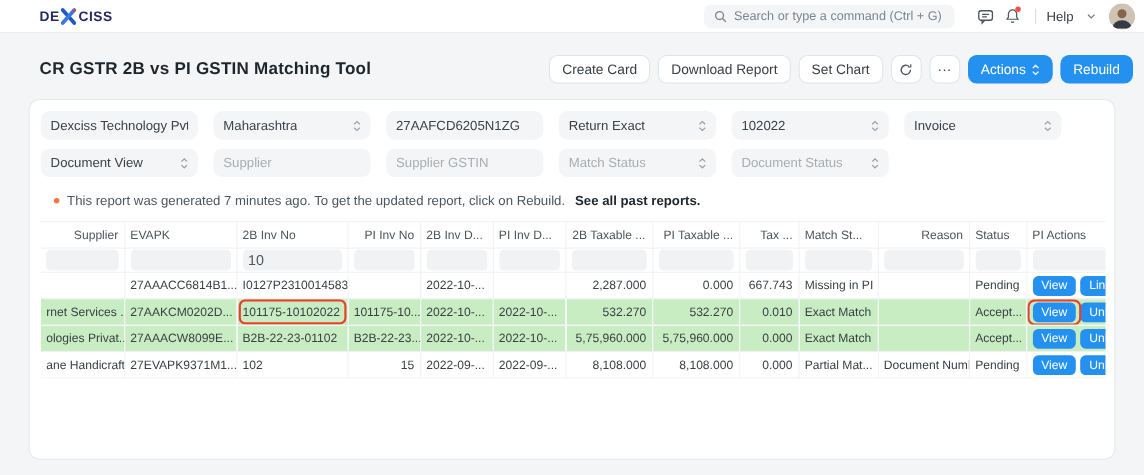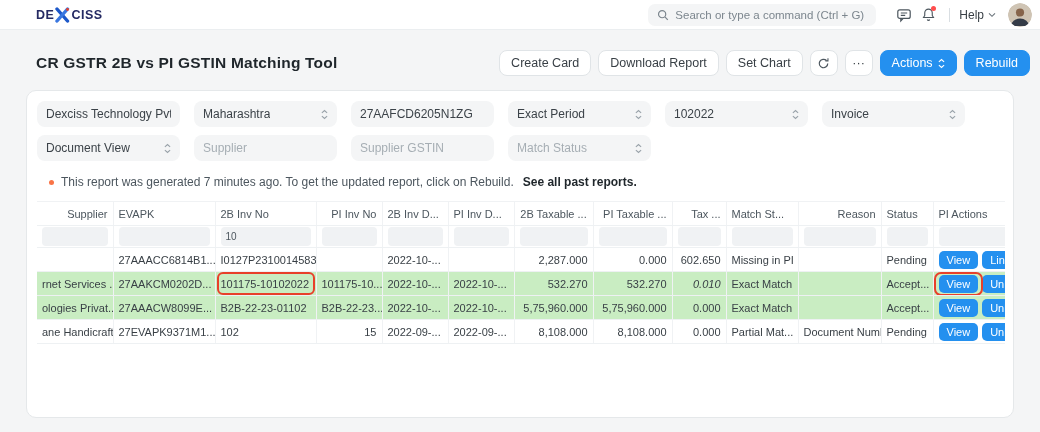--- a/index.html
+++ b/index.html
@@ -6,21 +6,21 @@
 html,body{width:1040px;height:432px}
 body{background:#f4f5f6;font-family:"Liberation Sans",sans-serif;overflow:hidden;position:relative;color:#383f45}
 
 .topbar{height:30px;background:#fff;border-bottom:1px solid #ebeef0;display:flex;align-items:center;justify-content:space-between;padding:0 8px 0 36px}
 .logo{display:flex;align-items:center;gap:1px;font-weight:bold;color:#252a63;font-size:12.5px;letter-spacing:.5px;cursor:pointer}
 .topbar-right{display:flex;align-items:center}
 .searchbar{width:228px;height:22px;border-radius:7px;background:#f4f5f6;display:flex;align-items:center;gap:6px;padding:0 9px;font-size:11.5px;color:#7c868e;margin-right:16px;cursor:text;white-space:nowrap;overflow:hidden}
 .tb-icon{display:inline-flex;align-items:center;justify-content:center;width:24px;height:24px;position:relative;cursor:pointer}
 .bell .dot{position:absolute;top:3px;right:4px;width:5px;height:5px;border-radius:50%;background:#ff4d4d}
 .vdiv{width:1px;height:14px;background:#d9dee2;margin:0 9px}
-.help{display:flex;align-items:center;gap:4px;font-size:12px;color:#383f45;margin-right:12px;cursor:pointer}
+.help{display:flex;align-items:center;gap:12px;font-size:12px;color:#383f45;margin-right:12px;cursor:pointer}
 .avatar{width:24px;height:24px;border-radius:50%;overflow:hidden;flex:none;cursor:pointer}
 
 .title-row{display:flex;align-items:center;justify-content:space-between;padding:20px 10px 14px 36px}
 h1{font-size:15.5px;color:#1f262b;letter-spacing:.2px;font-weight:bold}
 .btns{display:flex;gap:7px;align-items:center}
 .btn{height:26px;padding:0 11px;border:1px solid #e0e4e7;border-radius:8px;background:#fff;font-size:12.5px;color:#383f45;display:inline-flex;align-items:center;gap:5px;cursor:pointer;white-space:nowrap}
 .btn.icon-only{width:28px;justify-content:center;padding:0}
 .btn.primary{background:var(--blue,#2490ef);border-color:var(--blue,#2490ef);color:#fff}
 
 .card{margin:0 26px;background:#fff;border:1px solid #e5e8ea;border-radius:10px;height:328px;padding:10px;overflow:hidden}
@@ -34,21 +34,21 @@
 .notice{display:flex;align-items:center;gap:7px;margin:14px 0 12px 12px;font-size:12px;color:#4c565e}
 .ndot{width:5px;height:5px;border-radius:50%;background:var(--orange,#f97446);flex:none}
 .notice-link{color:#1f262b;font-weight:bold;margin-left:2px;cursor:pointer;text-decoration:none}
 
 .table-clip{overflow:hidden;margin-top:2px;width:968px}
 table{border-collapse:collapse;table-layout:fixed;font-size:11px}
 th,td{height:24px;padding:0 5px;border-bottom:1px solid #eef1f3;border-right:1px solid #f0f2f4;white-space:nowrap;overflow:hidden}
 th{font-weight:normal;color:#4c565e;border-top:1px solid #f0f2f4;cursor:pointer}
 tr.hl td{background:var(--green,#c9edc2)}
 .filter-tr td{height:22px}
-.cell-filter{height:19px;background:#f0f2f4;border-radius:4px;font-size:10px;color:#4c565e;display:flex;align-items:center;padding:8px 5px;cursor:text}
+.cell-filter{height:19px;background:#f0f2f4;border-radius:4px;font-size:13px;color:#4c565e;display:flex;align-items:center;padding:8px 5px;cursor:text}
 .btn-wrap{display:flex;gap:4px;align-items:center}
 .tbtn{height:18px;padding:0 8px;background:var(--blue,#2490ef);color:#fff;border-radius:5px;font-size:11px;display:inline-flex;align-items:center;cursor:pointer;flex:none}
 td.annot{position:relative}
 .annot-box{position:absolute;top:0;bottom:0;left:1px;right:1px;border:2.5px solid var(--red,#e8402a);border-radius:6px;pointer-events:none}
 .rel{position:relative;display:inline-flex}
 .annot-box-btn{position:absolute;top:-3px;bottom:-3px;left:-5px;right:-5px;border:2.5px solid var(--red,#e8402a);border-radius:7px;pointer-events:none}
 </style>
 </head>
 <body>
 
@@ -139,21 +139,21 @@
             <svg width="7" height="11" viewBox="0 0 8 12" fill="none" stroke="currentColor" stroke-width="1.3">
               <path d="M1 4.2 L4 1.4 L7 4.2"></path>
               <path d="M1 7.8 L4 10.6 L7 7.8"></path>
             </svg>
           </span>
         </div>
         <div class="pill">
           <span class="val">27AAFCD6205N1ZG</span>
         </div>
         <div class="pill">
-          <span class="val">Exact Period</span>
+          <span class="val">Return Exact</span>
           <span style="display: inline-flex;">
             <svg width="7" height="11" viewBox="0 0 8 12" fill="none" stroke="currentColor" stroke-width="1.3">
               <path d="M1 4.2 L4 1.4 L7 4.2"></path>
               <path d="M1 7.8 L4 10.6 L7 7.8"></path>
             </svg>
           </span>
         </div>
         <div class="pill">
           <span class="val">102022</span>
           <span style="display: inline-flex;">
@@ -184,20 +184,29 @@
           </span>
         </div>
         <div class="pill ph">
           <span class="val">Supplier</span>
         </div>
         <div class="pill ph">
           <span class="val">Supplier GSTIN</span>
         </div>
         <div class="pill ph">
           <span class="val">Match Status</span>
+          <span style="display: inline-flex;">
+            <svg width="7" height="11" viewBox="0 0 8 12" fill="none" stroke="currentColor" stroke-width="1.3">
+              <path d="M1 4.2 L4 1.4 L7 4.2"></path>
+              <path d="M1 7.8 L4 10.6 L7 7.8"></path>
+            </svg>
+          </span>
+        </div>
+        <div class="pill ph">
+          <span class="val">Document Status</span>
           <span style="display: inline-flex;">
             <svg width="7" height="11" viewBox="0 0 8 12" fill="none" stroke="currentColor" stroke-width="1.3">
               <path d="M1 4.2 L4 1.4 L7 4.2"></path>
               <path d="M1 7.8 L4 10.6 L7 7.8"></path>
             </svg>
           </span>
         </div>
       </div>
     </div>
   <div class="notice">
@@ -283,41 +292,41 @@
         <tbody>
           <tr>
             <td style="text-align: right;"></td>
             <td style="text-align: left;">27AAACC6814B1...</td>
             <td style="text-align: left;">I0127P2310014583</td>
             <td style="text-align: right;"></td>
             <td style="text-align: left;">2022-10-...</td>
             <td style="text-align: left;"></td>
             <td style="text-align: right;">2,287.000</td>
             <td style="text-align: right;">0.000</td>
-            <td style="text-align: right;">602.650</td>
+            <td style="text-align: right;">667.743</td>
             <td style="text-align: left;">Missing in PI</td>
             <td style="text-align: right;"></td>
             <td style="text-align: left;">Pending</td>
             <td>
               <div class="btn-wrap">
                 <span class="tbtn">View</span>
                 <span class="tbtn">Link</span>
               </div>
             </td>
           </tr>
           <tr class="hl">
             <td style="text-align: right;">rnet Services ...</td>
             <td style="text-align: left;">27AAKCM0202D...</td>
             <td class="annot" style="text-align: left;">101175-10102022<div class="annot-box"></div></td>
             <td style="text-align: right;">101175-10...</td>
             <td style="text-align: left;">2022-10-...</td>
             <td style="text-align: left;">2022-10-...</td>
             <td style="text-align: right;">532.270</td>
             <td style="text-align: right;">532.270</td>
-            <td style="text-align: right; font-style: italic;">0.010</td>
+            <td style="text-align: right;">0.010</td>
             <td style="text-align: left;">Exact Match</td>
             <td style="text-align: right;"></td>
             <td style="text-align: left;">Accept...</td>
             <td>
               <div class="btn-wrap">
                 <span class="rel">
                   <span class="tbtn">View</span>
                   <span class="annot-box-btn"></span>
                 </span>
                 <span class="tbtn">Unlink</span>

